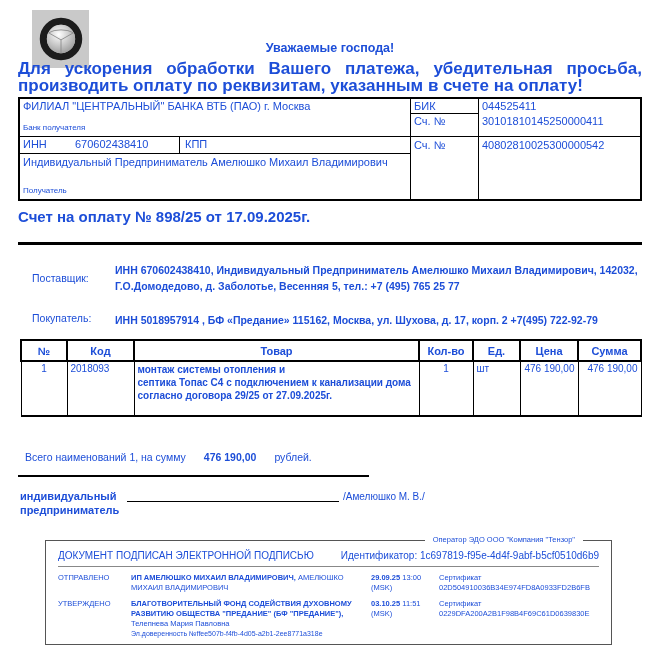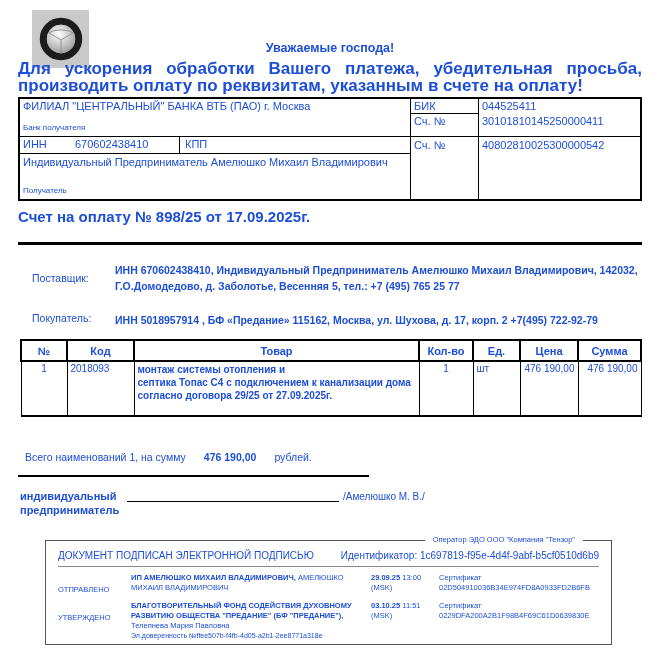--- a/index.html
+++ b/index.html
@@ -71,21 +71,21 @@
   .sign-name{font-size:10px;margin-left:4px;}
   .sign-role2{position:absolute;left:20px;top:504px;font-size:11px;font-weight:bold;}
 
   
   .stamp{position:absolute;left:45px;top:540px;width:567px;height:105px;border:1px solid #555;
          box-sizing:border-box;font-size:8px;}
   .stamp-legend{position:absolute;top:-6px;right:28px;background:#fff;padding:0 8px;font-size:7.5px;}
   .stamp-head{display:flex;justify-content:space-between;padding:9px 12px 5px 12px;font-size:10px;gap:24px;}
   .stamp-hr{border-top:1px solid #888;margin:0 12px;}
   .stamp-row{display:flex;padding:6px 12px 0 12px;font-size:7.5px;line-height:10px;}
-  .st-status{width:73px;flex:none;margin-top:12px;}
+  .st-status{width:73px;flex:none;}
   .st-party{width:232px;flex:none;padding-right:8px;}
   .st-date{width:68px;flex:none;}
   .st-cert{flex:1;}
   .st-extra{font-size:7px;}
 </style>
 </head>
 <body>
 
 <div class="page">
 

